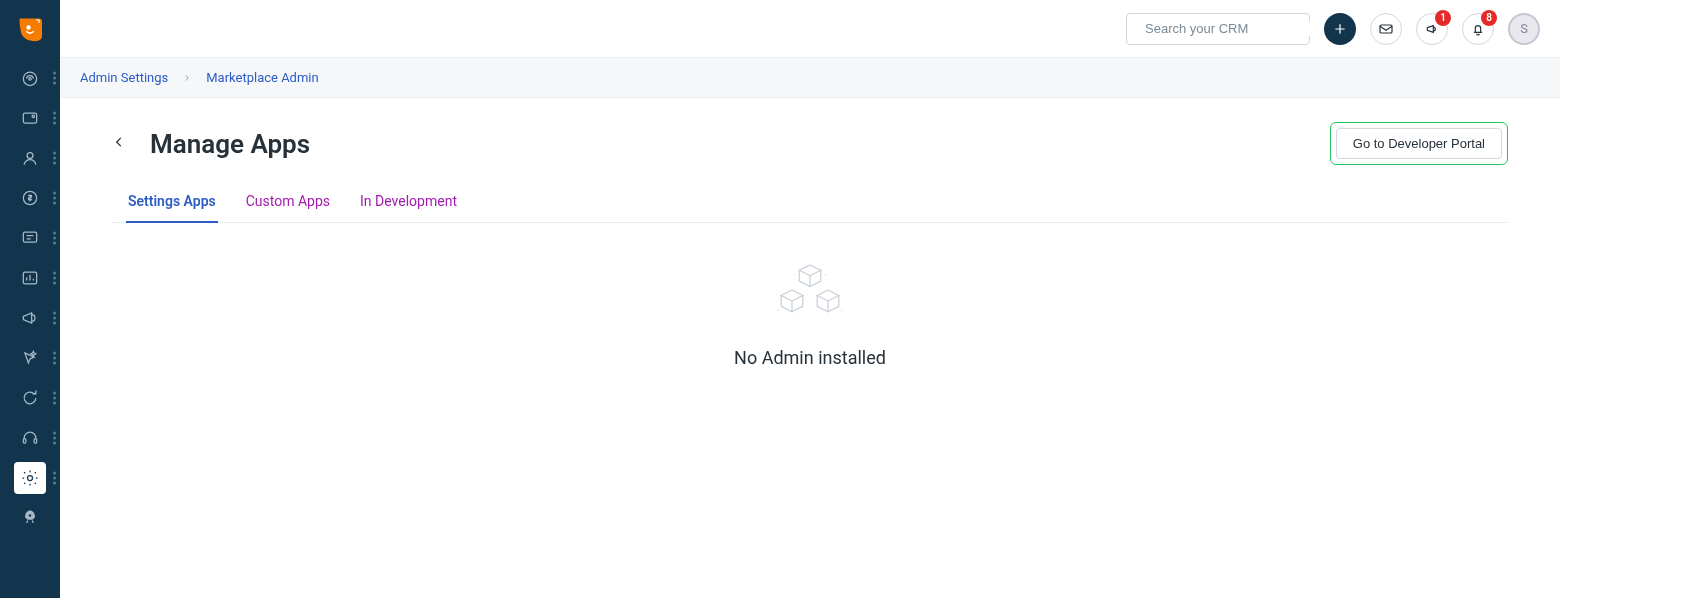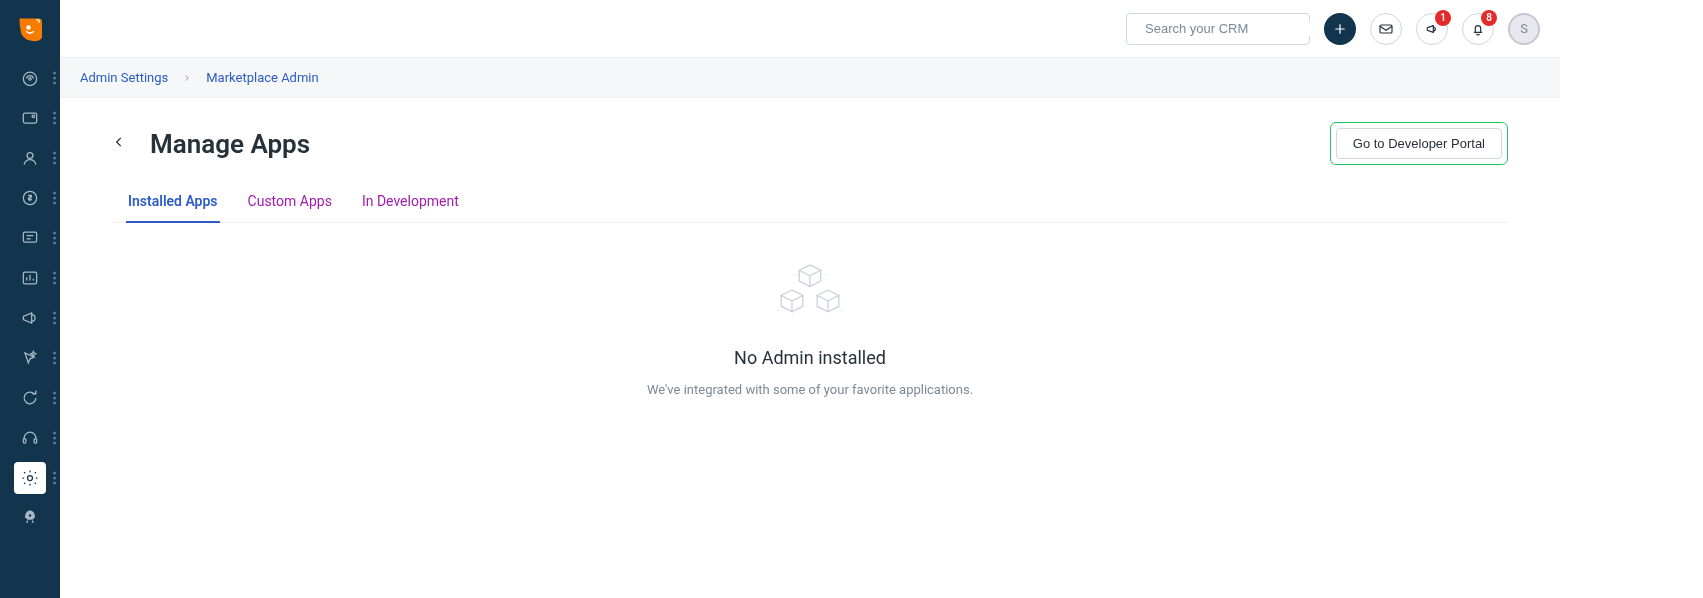--- a/index.html
+++ b/index.html
@@ -288,21 +288,21 @@
               </svg>
           </div>
           <h1 class="page-title">Manage Apps</h1>
         </div>
         <div class="dev-portal-box">
           <button class="dev-portal-btn">Go to Developer Portal</button>
         </div>
       </div>
 
       <div class="tabs">
-        <div class="tab active">Installed Apps</div>
+        <div class="tab active">Settings Apps</div>
         <div class="tab">Custom Apps</div>
         <div class="tab">In Development</div>
       </div>
 
       <div class="empty-state">
         <svg viewBox="0 0 100 70" width="90" height="64">
 
           <path d="M50 6 L62 12 L50 18 L38 12 Z"></path>
           <path d="M38 12 L38 24 L50 30 L50 18"></path>
           <path d="M62 12 L62 24 L50 30"></path>
@@ -314,18 +314,17 @@
           <path d="M70 34 L82 40 L70 46 L58 40 Z"></path>
           <path d="M58 40 L58 52 L70 58 L70 46"></path>
           <path d="M82 40 L82 52 L70 58"></path>
 
           <line x1="33" y1="17" x2="30" y2="17" stroke-dasharray="1 2"></line>
           <line x1="67" y1="17" x2="70" y2="17" stroke-dasharray="1 2"></line>
           <line x1="15" y1="56" x2="13" y2="58" stroke-dasharray="1 2"></line>
           <line x1="85" y1="56" x2="87" y2="58" stroke-dasharray="1 2"></line>
         </svg>
         <div class="empty-title">No Admin installed</div>
-        <div class="empty-sub">We've integrated with some of your favorite applications.</div>
       </div>
     </div>
 
   </div>
 </div>
 
 </body></html>

